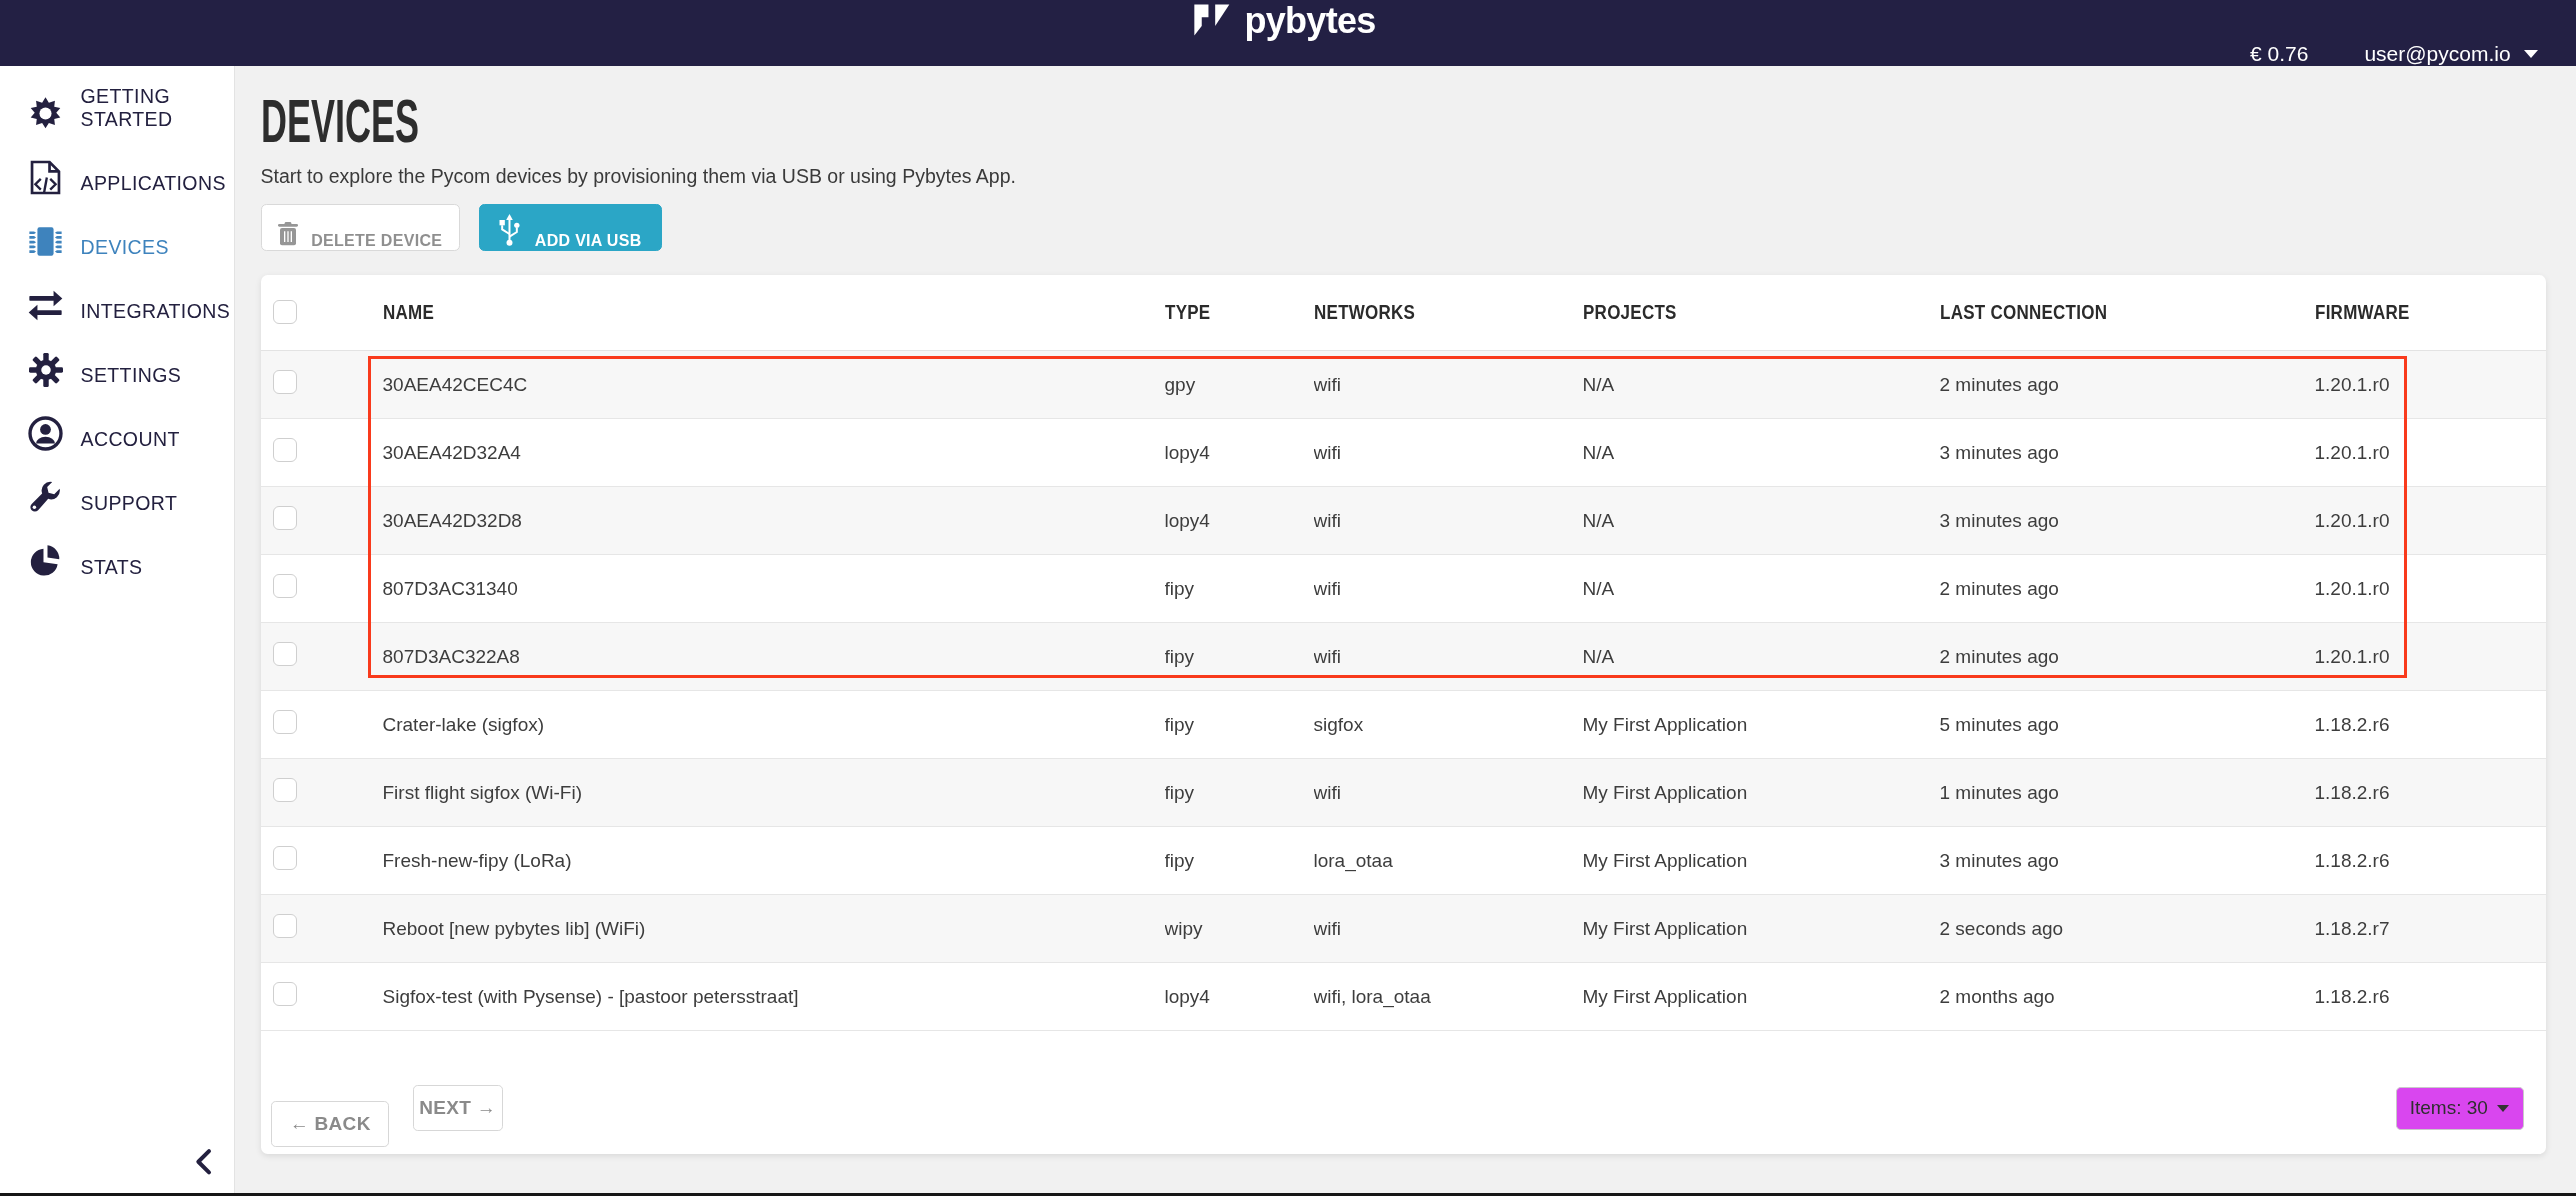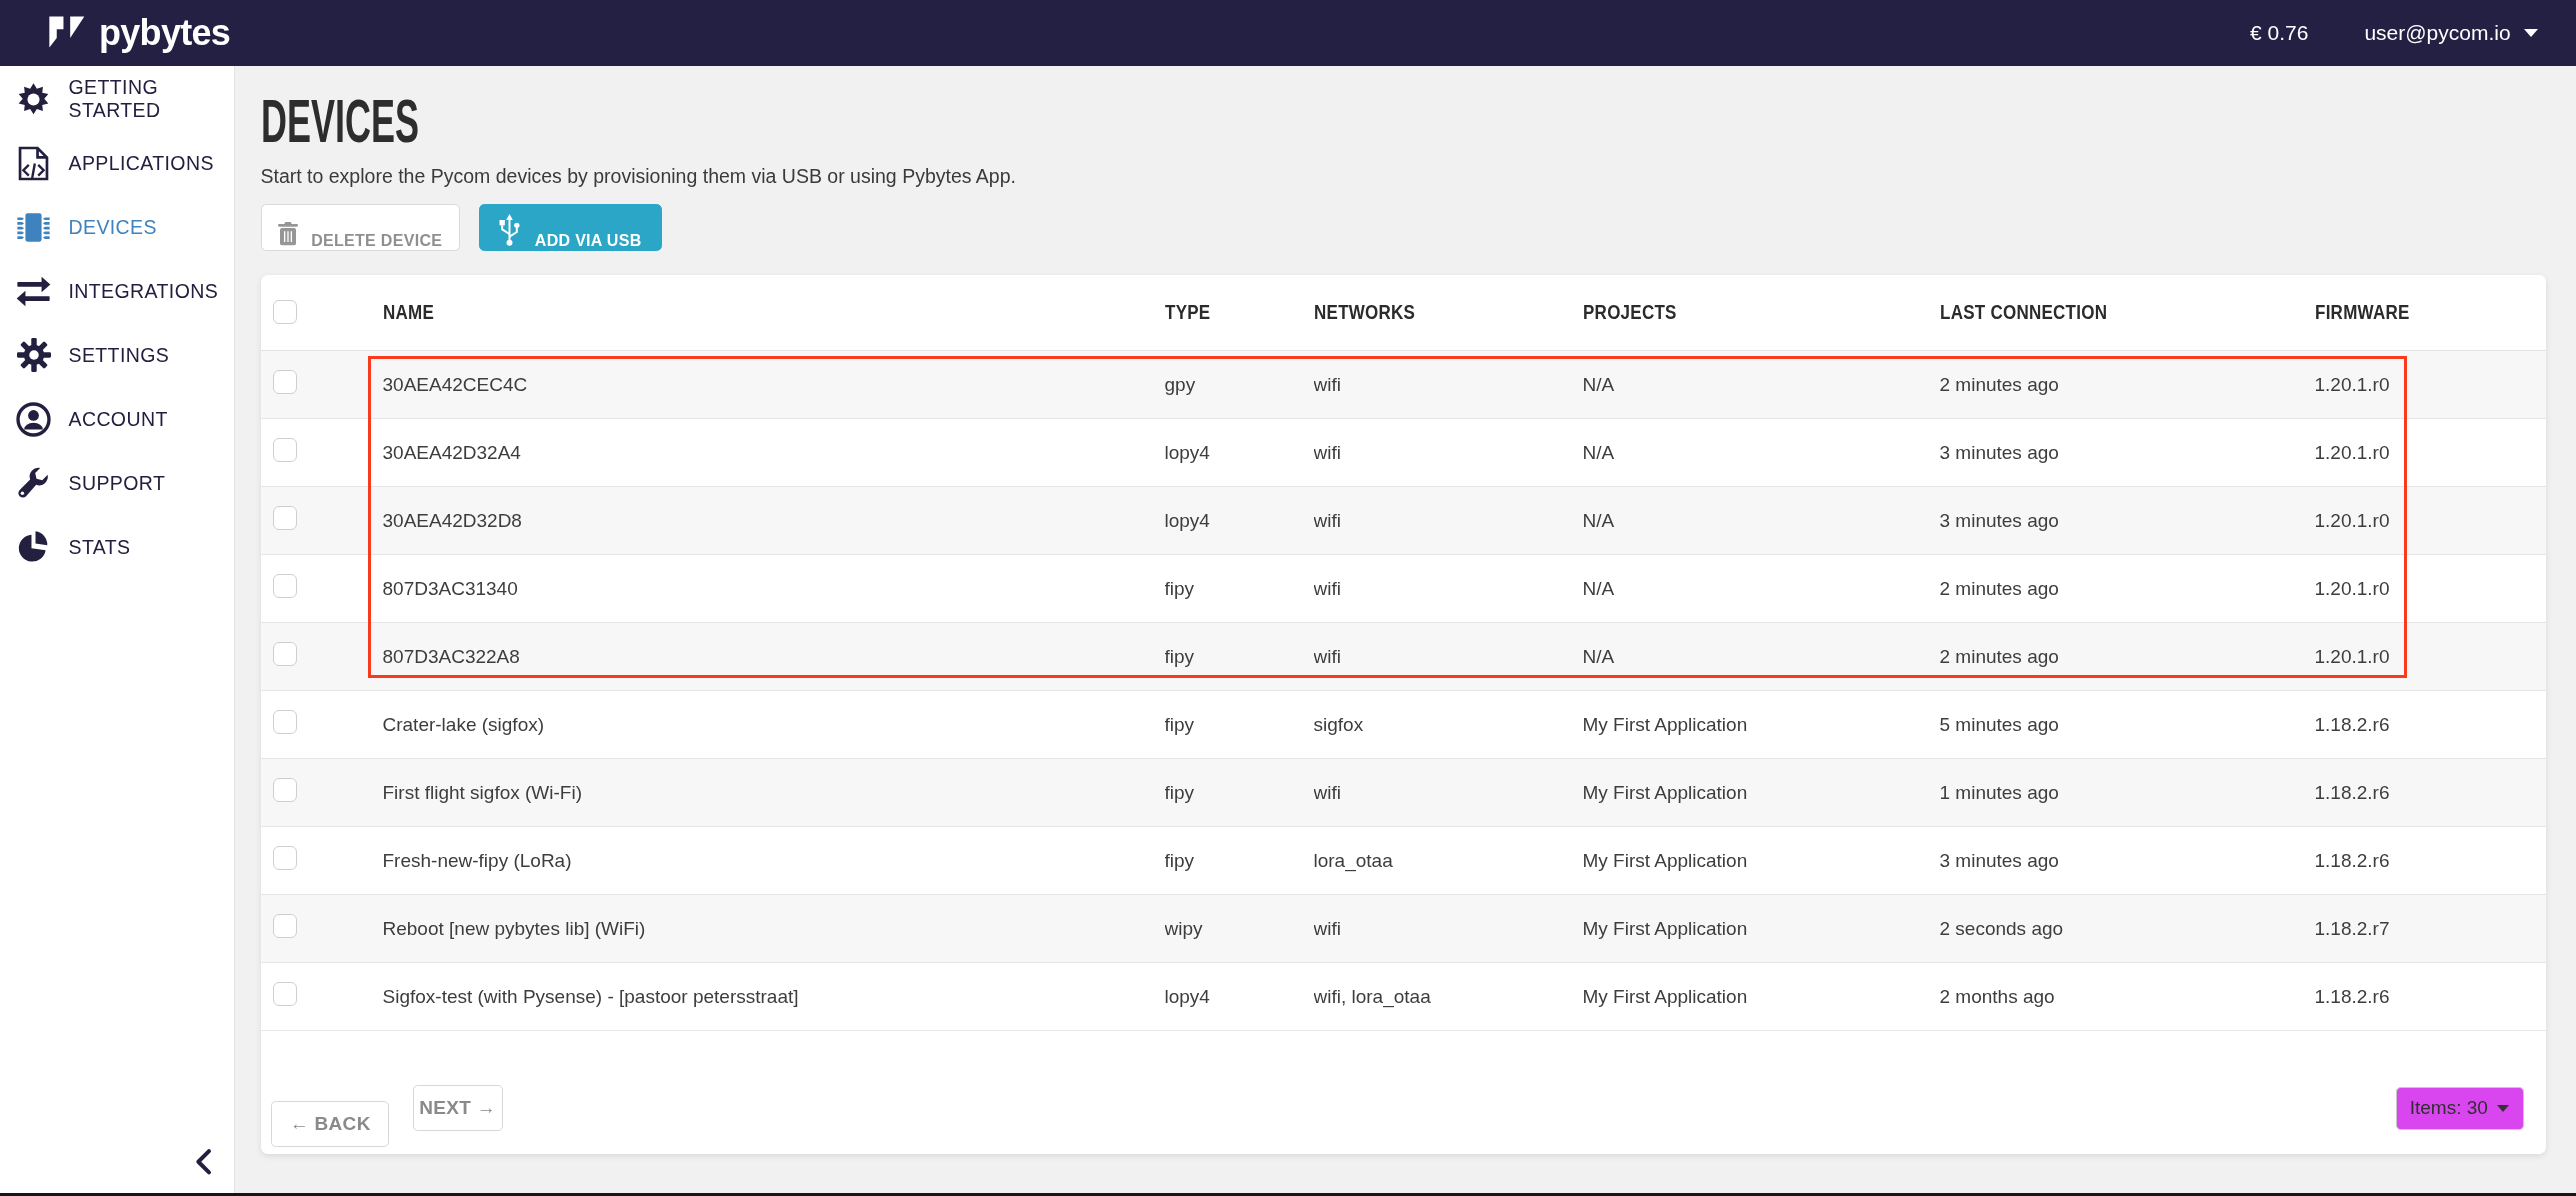--- a/index.html
+++ b/index.html
@@ -5,31 +5,31 @@
   * { margin:0; padding:0; box-sizing:border-box; }
   html,body { width:2576px; height:1196px; }
   body {
     font-family:"Liberation Sans", sans-serif;
     background:#f1f1f1;
     position:relative;
     overflow:hidden;
   }
 
   
-  .topbar { height:66px; background:#232044; display:flex; align-items:center; padding:0 38px 0 48px; }
+  .topbar { height:66px; background:#232044; display:flex; align-items:center; padding:0 38px 0 31px;flex-direction:column; }
   .brand { display:flex; align-items:center; gap:12px; cursor:pointer; }
   .brand-text { color:#ffffff; font-size:36px; font-weight:bold; letter-spacing:-0.7px; }
   .topbar-right { margin-left:auto; display:flex; align-items:center; gap:56px; color:#ffffff; font-size:21px; }
   .user-menu { display:flex; align-items:center; gap:13.4px; cursor:pointer; }
   .caret-down-white { width:0; height:0; border-left:7.4px solid transparent; border-right:7.4px solid transparent; border-top:8.7px solid #ffffff; }
 
   
   .layout { display:flex; height:1130px; }
   .sidebar { width:235px; background:#ffffff; border-right:0.7px solid #e3e3e3; position:relative; padding-top:1.3px; flex:none; }
-  .side-item { height:64px; display:flex; align-items:center; padding-left:16px; gap:17.5px; cursor:pointer; }
+  .side-item { height:64px; display:flex; align-items:flex-end; padding-left:28px; gap:17.5px; cursor:pointer; }
   .side-icon { width:35px; height:35px; display:flex; align-items:center; justify-content:center; flex:none; }
   .side-icon svg { display:block; }
   .side-label { font-size:19.5px; color:#23203f; letter-spacing:0.4px; }
   .side-item.active .side-label { color:#3e83bd; }
   .collapse-btn { position:absolute; bottom:17.5px; right:21.5px; cursor:pointer; }
 
   .main { flex:1; padding:24px 31px 0 25.5px; }
   .page-title { font-size:62px; font-weight:bold; color:#2d2d2d; line-height:1; white-space:nowrap;
                 transform:scaleX(0.58); transform-origin:left center; }
   .page-subtitle { font-size:19.5px; color:#3a3a3a; margin-top:13.4px; }

